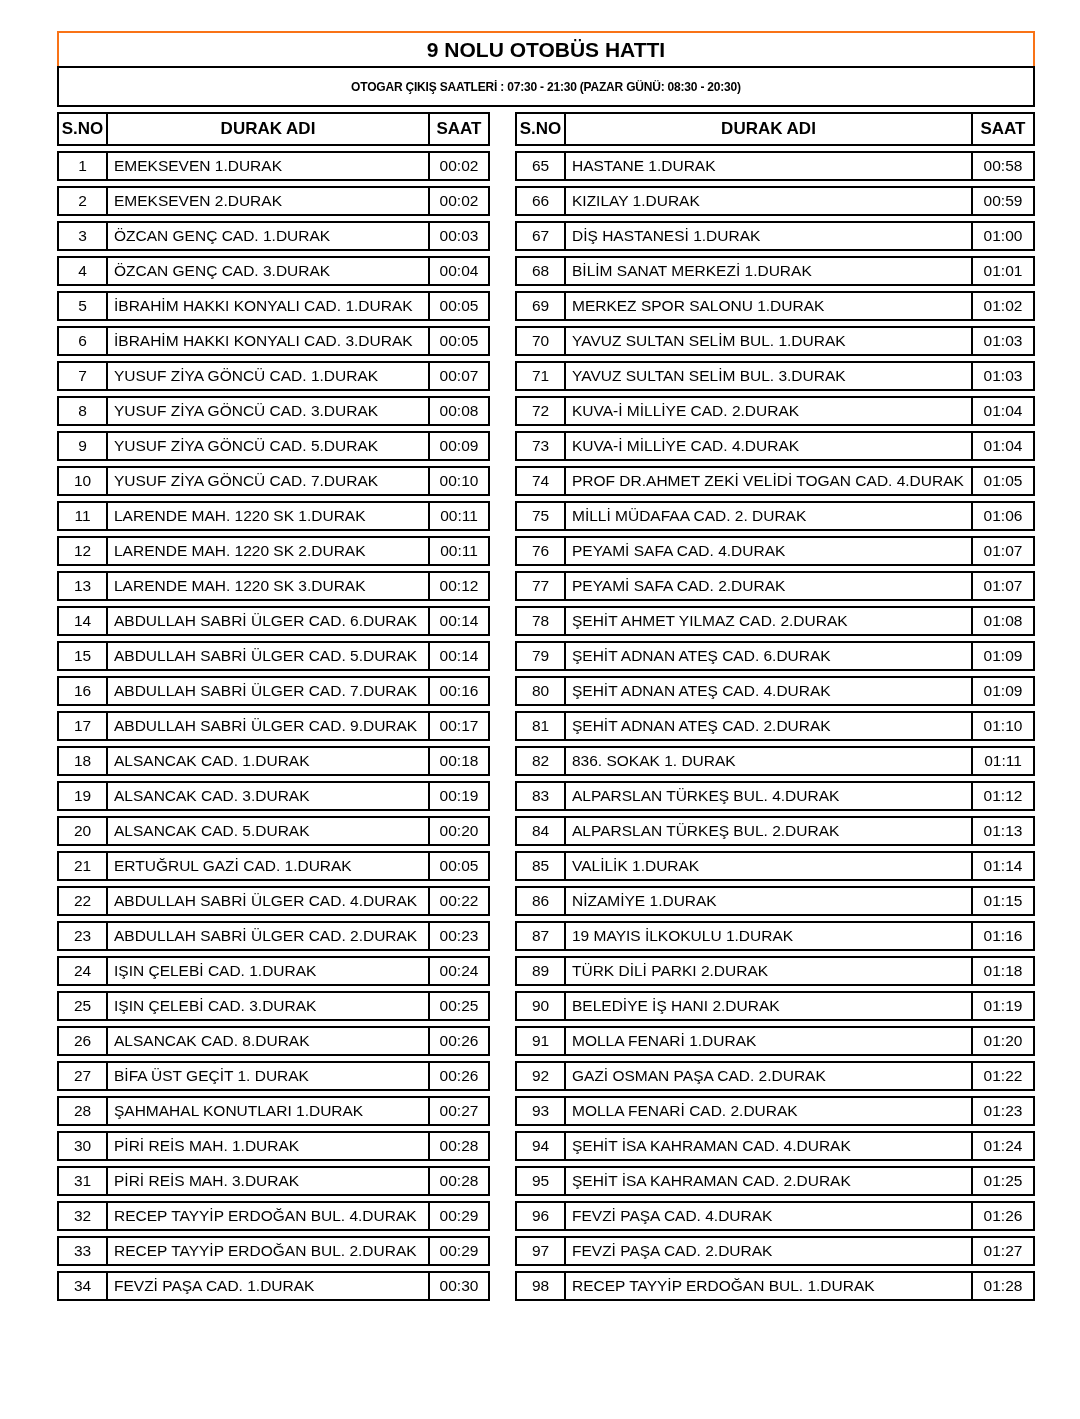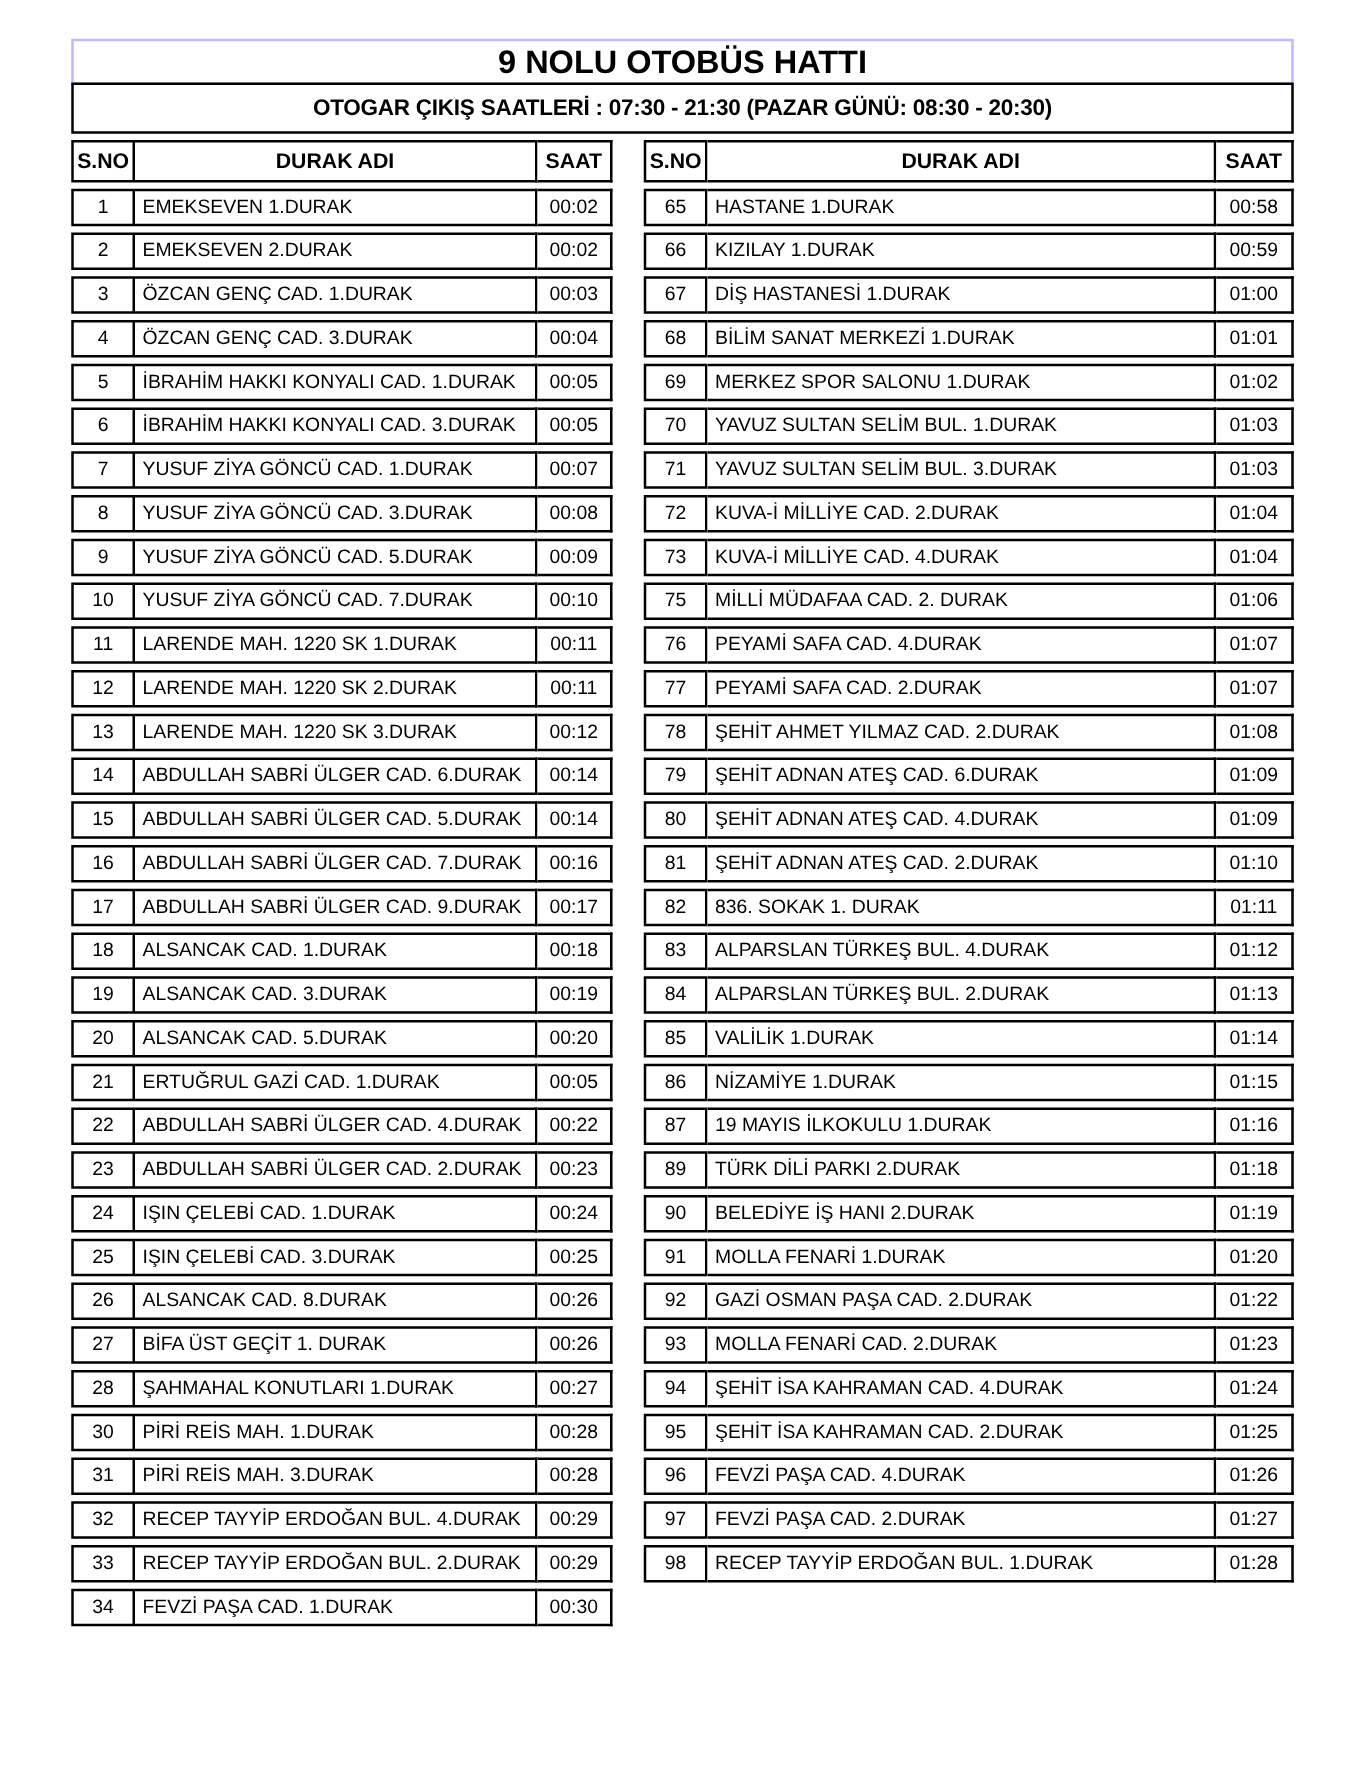--- a/index.html
+++ b/index.html
@@ -13,38 +13,38 @@
     overflow: hidden;
   }
   .sheet {
     position: absolute;
     left: 57px;
     top: 31px;
     width: 978px;
   }
   .title-box {
     box-sizing: border-box;
-    border: 2px solid #c4b5fd;
+    border: 2px solid #f97316;
     height: 37px;
     display: flex;
     align-items: center;
     justify-content: center;
     font-weight: bold;
-    font-size: 26px;
+    font-size: 21px;
   }
   .subtitle-box {
     box-sizing: border-box;
     border: 2px solid #000;
     height: 41px;
     margin-top: -2px;
     display: flex;
     align-items: center;
     justify-content: center;
     font-weight: bold;
-    font-size: 18px;
+    font-size: 12px;
     letter-spacing: -0.2px;
   }
   .tables {
     display: flex;
     gap: 25px;
     align-items: flex-start;
   }
   table.schedule {
     border-collapse: separate;
     border-spacing: 0 5px;
@@ -324,20 +324,25 @@
             <td class="c-no">72</td>
             <td class="c-name">KUVA-İ MİLLİYE CAD.  2.DURAK</td>
             <td class="c-time">01:04</td>
           </tr>
           <tr>
             <td class="c-no">73</td>
             <td class="c-name">KUVA-İ MİLLİYE CAD.  4.DURAK</td>
             <td class="c-time">01:04</td>
           </tr>
           <tr>
+            <td class="c-no">74</td>
+            <td class="c-name">PROF DR.AHMET ZEKİ VELİDİ TOGAN CAD. 4.DURAK</td>
+            <td class="c-time">01:05</td>
+          </tr>
+          <tr>
             <td class="c-no">75</td>
             <td class="c-name">MİLLİ MÜDAFAA CAD. 2. DURAK</td>
             <td class="c-time">01:06</td>
           </tr>
           <tr>
             <td class="c-no">76</td>
             <td class="c-name">PEYAMİ SAFA CAD. 4.DURAK</td>
             <td class="c-time">01:07</td>
           </tr>
           <tr>

